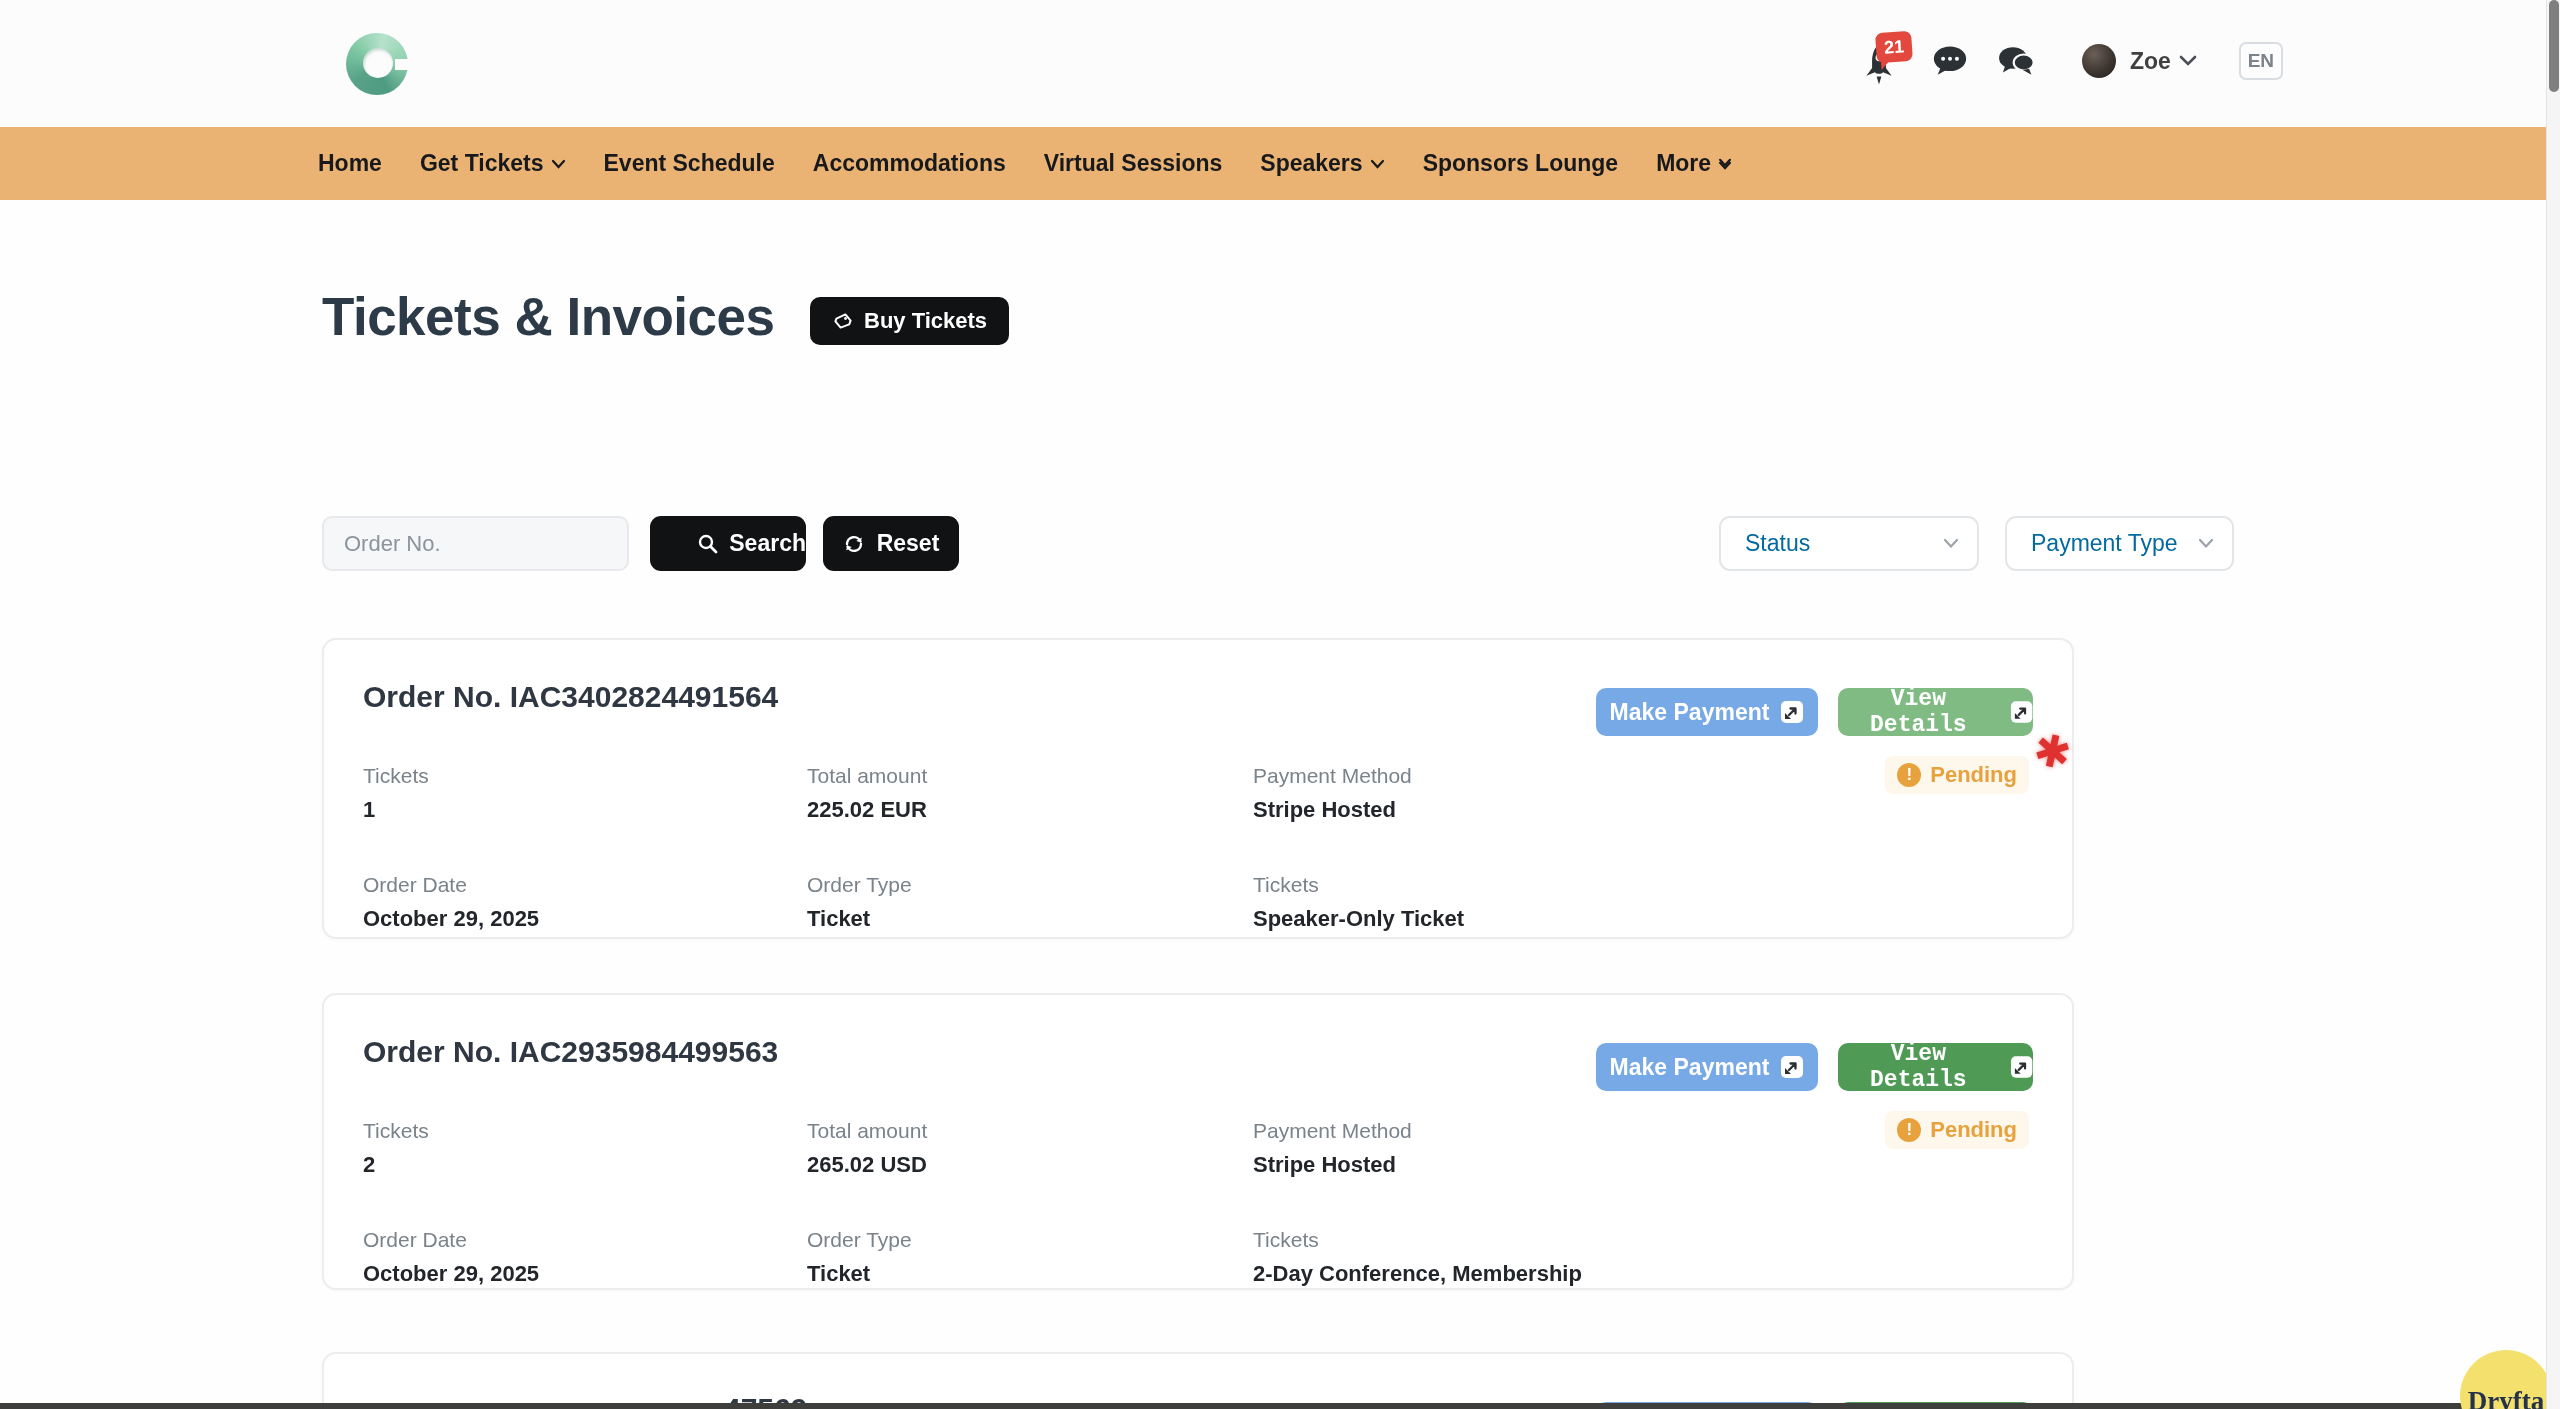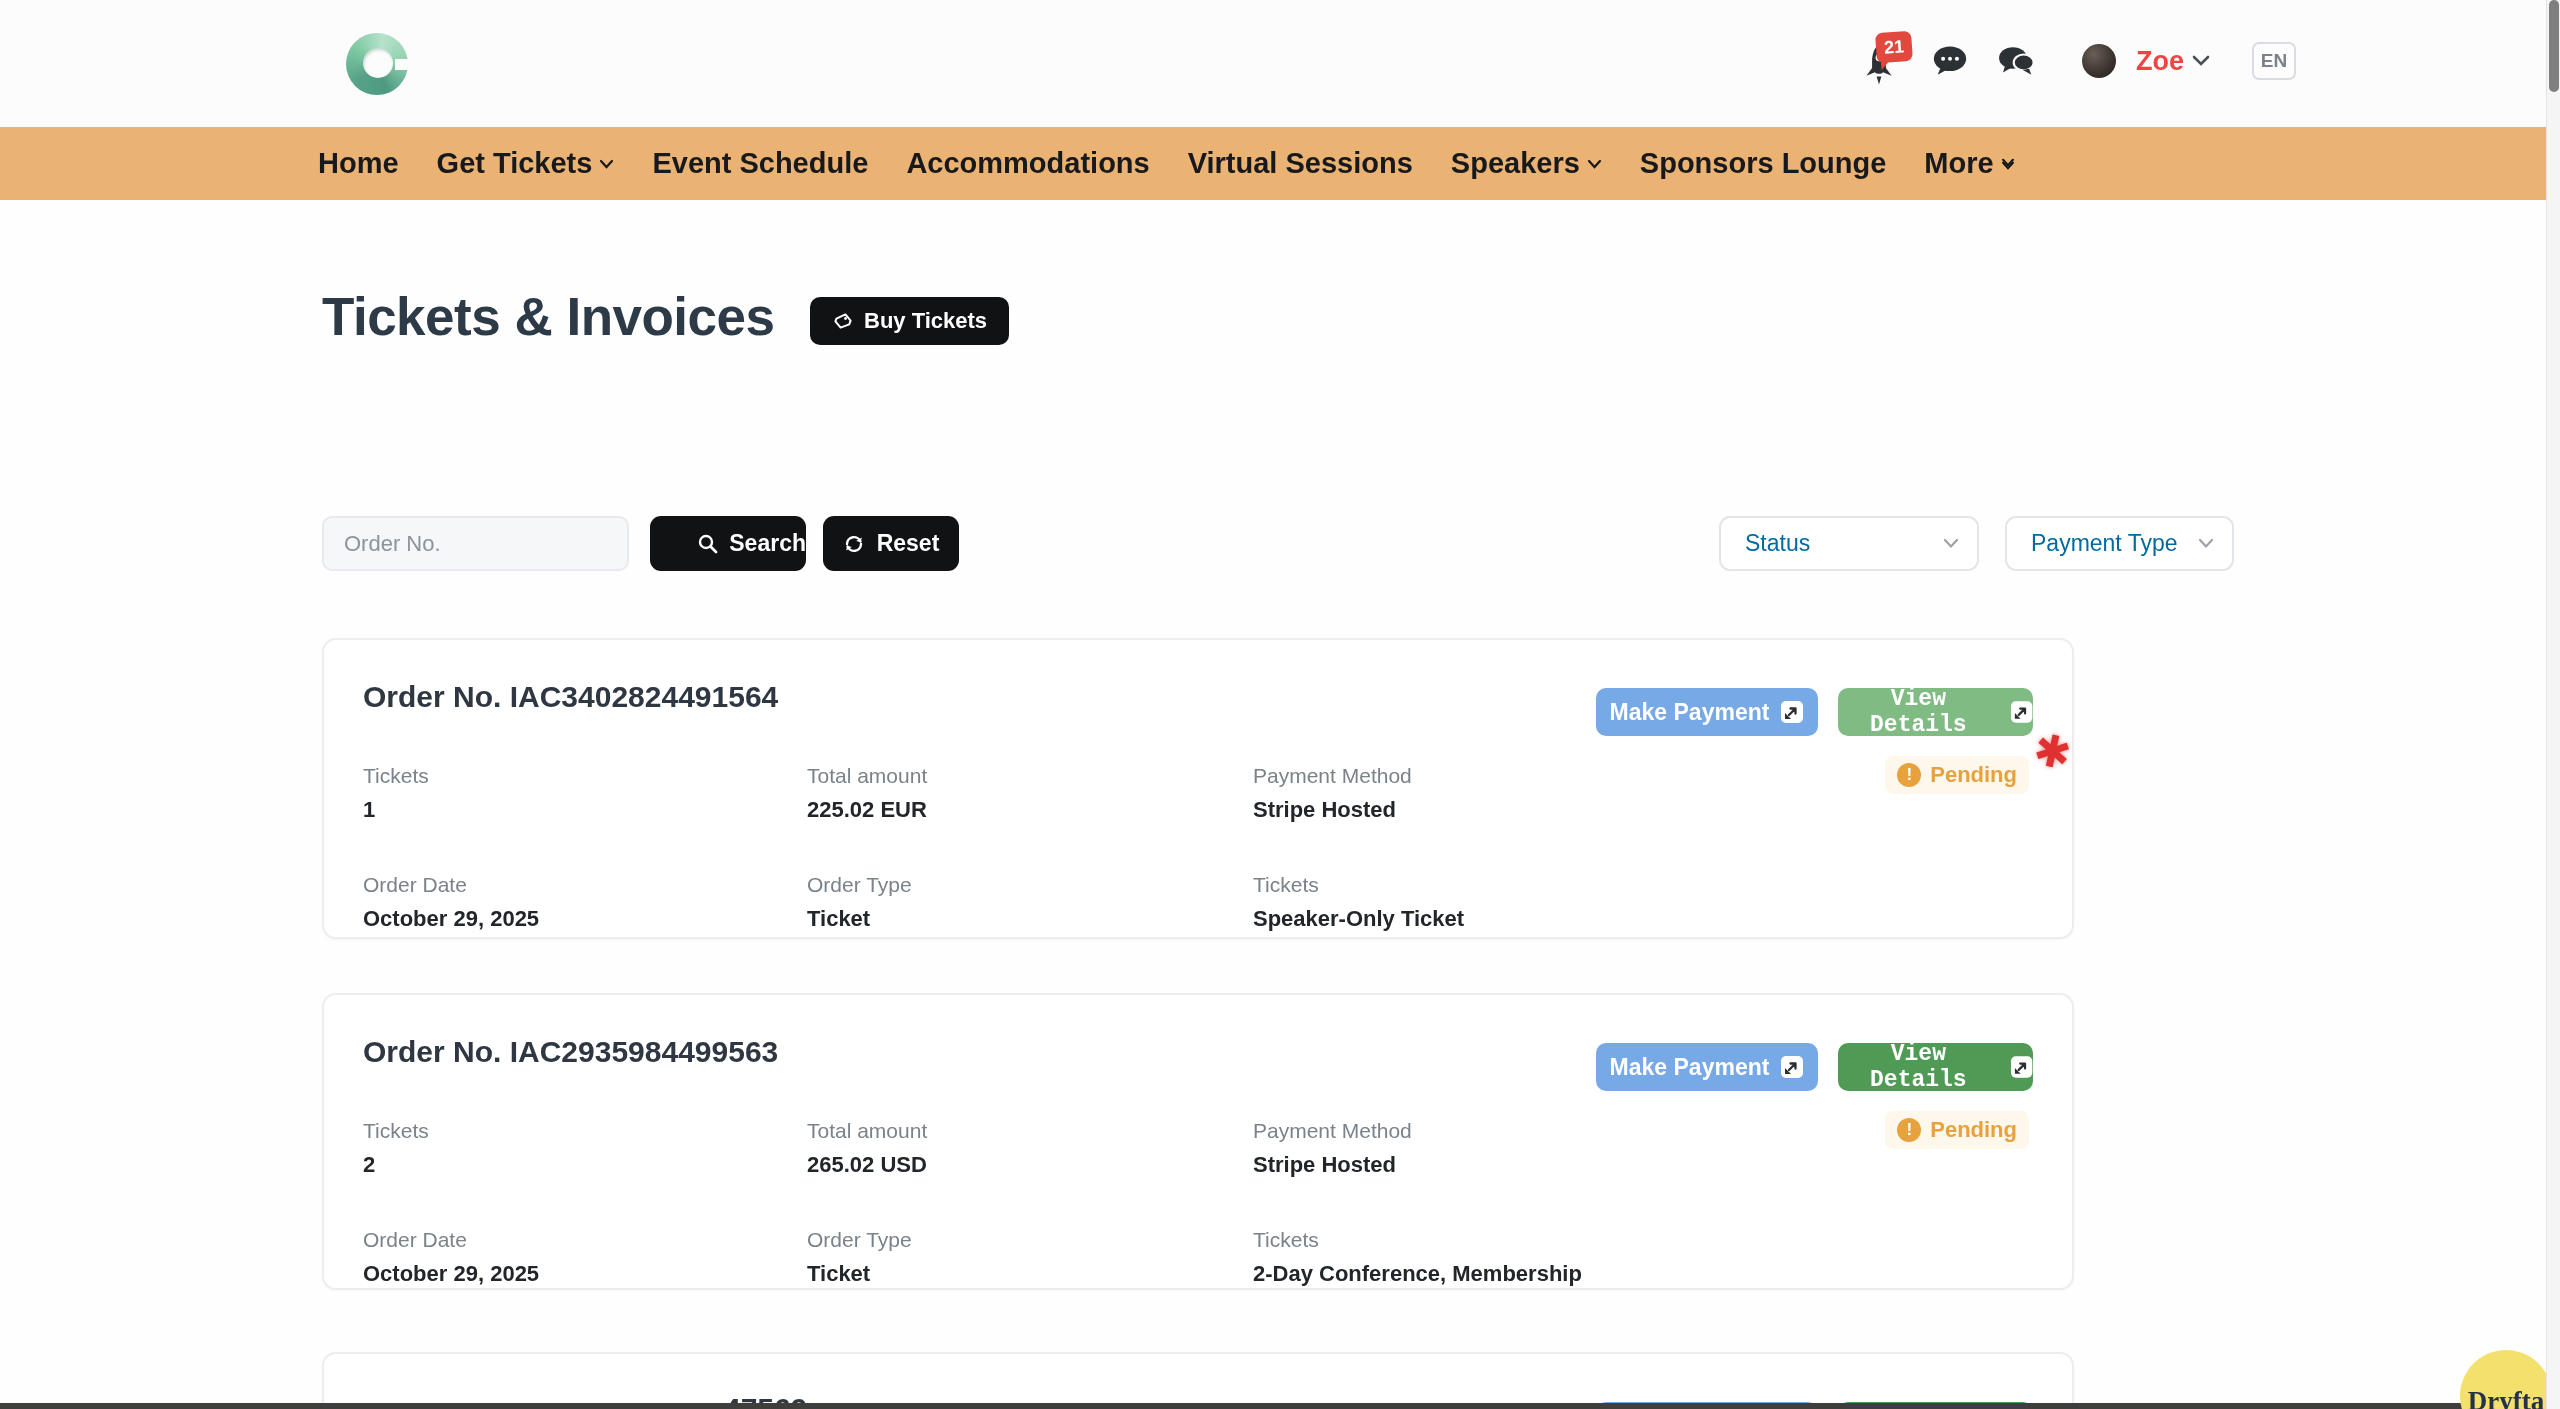--- a/index.html
+++ b/index.html
@@ -19,30 +19,30 @@
   .icon-wrap { position:relative; width:44px; height:50px; display:flex; align-items:flex-end; }
   .notif-badge { position:absolute; top:-4px; left:16px; min-width:36px; height:30px; background:#e2483d;
           color:#fff; font-size:18px; font-weight:700; border-radius:7px; display:flex; align-items:center;
           justify-content:center; transform:rotate(-4deg); }
   .notif-badge::after { content:''; position:absolute; left:4px; bottom:-7px; border:6px solid transparent;
           border-top-color:#e2483d; border-left-color:#e2483d; }
   .chat-icon { margin-left:26px; }
   .user-chip { display:flex; align-items:center; margin-left:46px; cursor:pointer; }
   .avatar { width:34px; height:34px; border-radius:50%;
           background:radial-gradient(circle at 35% 30%, #6b5f58, #3a322d 60%, #241f1c); }
-  .user-name { margin-left:20px; font-size:27px; font-weight:700; color:#ef4444; }
+  .user-name { margin-left:14px; font-size:23px; font-weight:700; color:#404040; }
   .user-caret { margin-left:8px; }
   .lang-btn { margin-left:42px; width:44px; height:38px; border:2px solid #d9dde2; border-radius:7px;
           background:#fdfdfd; color:#7b828a; font-size:19px; font-weight:700; cursor:pointer;
           font-family:"Liberation Sans", sans-serif; }
 
   
   .navbar { position:absolute; top:127px; left:0; width:2560px; height:73px; background:#eab373;
           display:flex; align-items:center; padding-left:318px; gap:38px; }
-  .nav-item { display:flex; align-items:center; gap:7px; font-size:29px; font-weight:700; color:#17191c;
+  .nav-item { display:flex; align-items:center; gap:7px; font-size:23px; font-weight:700; color:#17191c;
           cursor:pointer; white-space:nowrap; }
   .dbl-caret { display:flex; flex-direction:column; gap:-2px; }
   .dbl-caret svg { display:block; margin-top:-6px; }
   .dbl-caret svg:first-child { margin-top:0; }
 
   
   .page-title { position:absolute; left:322px; top:286px; font-size:53px; font-weight:800;
           color:#2d3a47; letter-spacing:-0.5px; }
   .buy-btn { position:absolute; left:810px; top:297px; height:48px; padding:0 22px; background:#101214;
           border:none; border-radius:10px; color:#fff; font-size:22px; font-weight:700;

